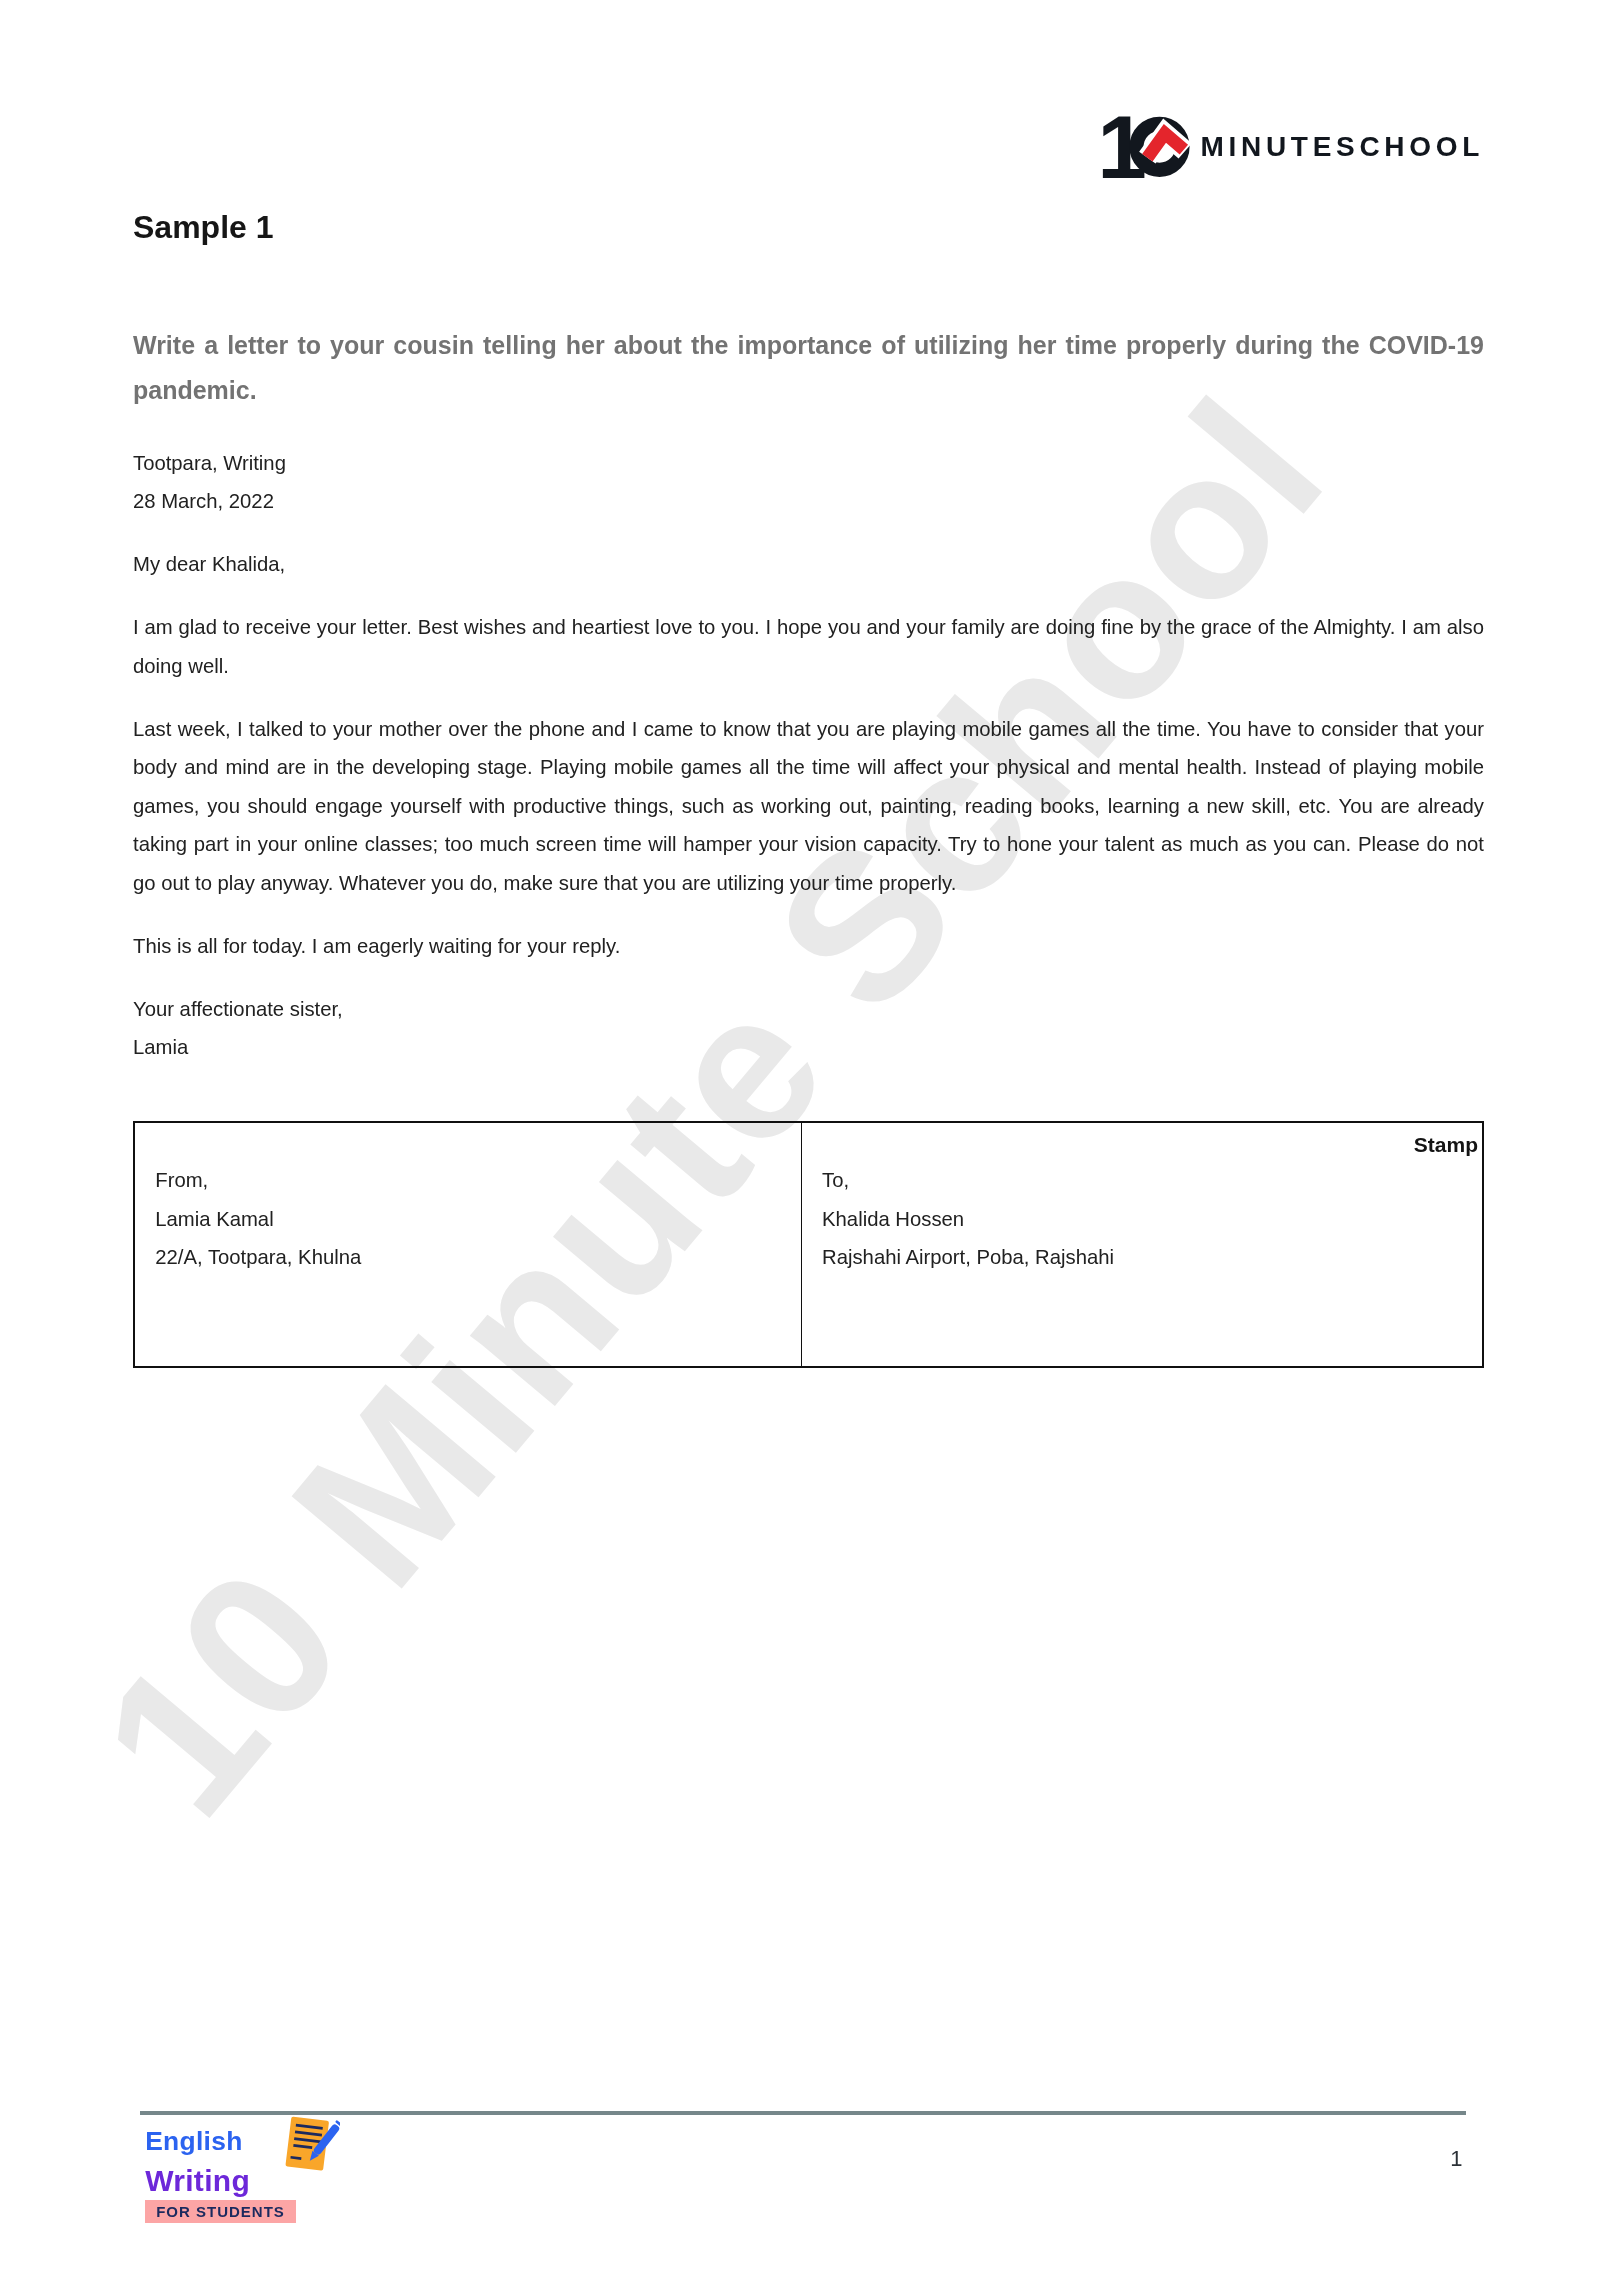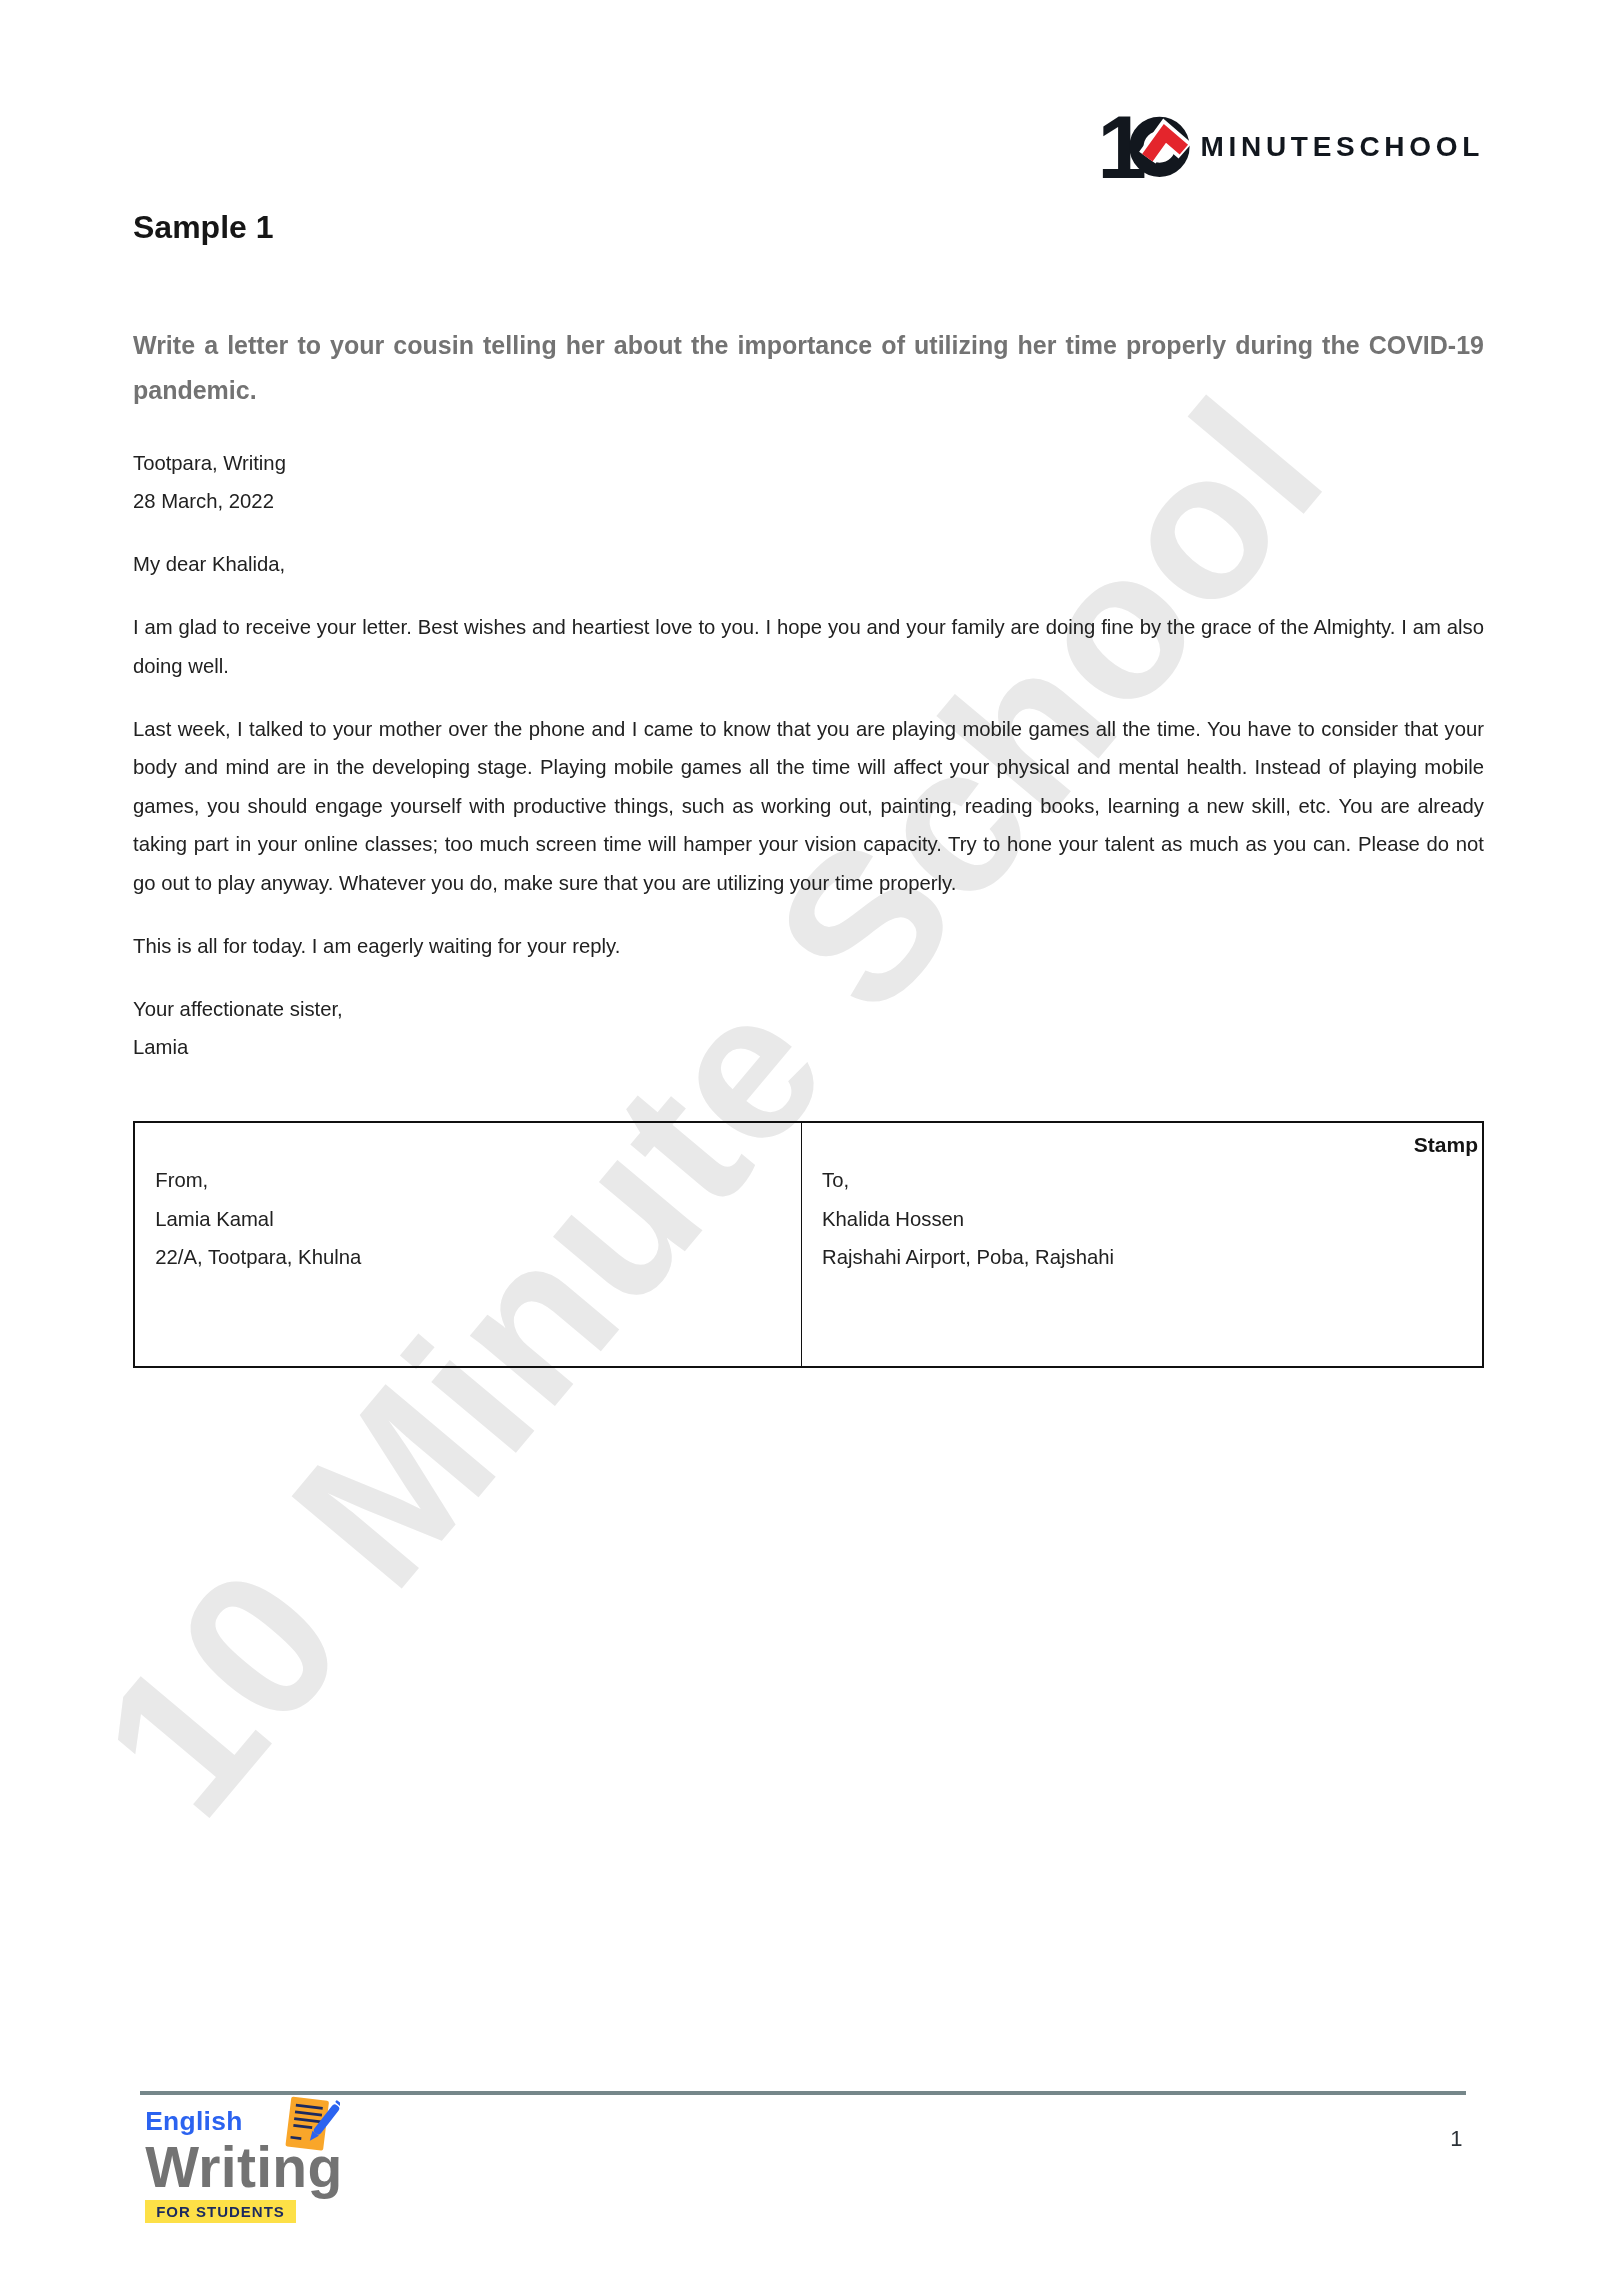--- a/index.html
+++ b/index.html
@@ -72,24 +72,24 @@
   
   .footer{
     position:absolute;left:133px;right:130px;bottom:61px;z-index:1;
   }
   .footer-rule{height:3.4px;background:#76878a;border:none;margin:0 0 0 6.8px;width:1326px;}
   .footer-row{display:flex;justify-content:space-between;align-items:flex-start;}
   .page-number{margin-top:31px;margin-right:24.4px;font-size:22px;color:#2b3137;}
   
   .ew-logo{position:relative;margin-top:11px;margin-left:12.2px;width:176px;}
   .ew-english{font-size:26.4px;font-weight:700;color:#2b63f0;letter-spacing:0.3px;}
-  .ew-writing{font-size:57px;font-weight:800;color:#737373;line-height:1;margin-top:2px;letter-spacing:0.3px;}
+  .ew-writing{font-size:30px;font-weight:800;color:#6d28d9;line-height:1;margin-top:9px;letter-spacing:0.3px;}
   .ew-badge{
     margin-top:4.1px;width:max-content;
-    background:#fde047;color:#1c2a5e;
+    background:#fca5a5;color:#1c2a5e;
     font-size:15px;font-weight:800;letter-spacing:1px;
     padding:2.7px 11px 3.4px 11px;
   }
   .ew-paper-icon{position:absolute;top:-11px;right:-19px;}
 </style>
 </head>
 <body>
 
 <div class="page">
 

